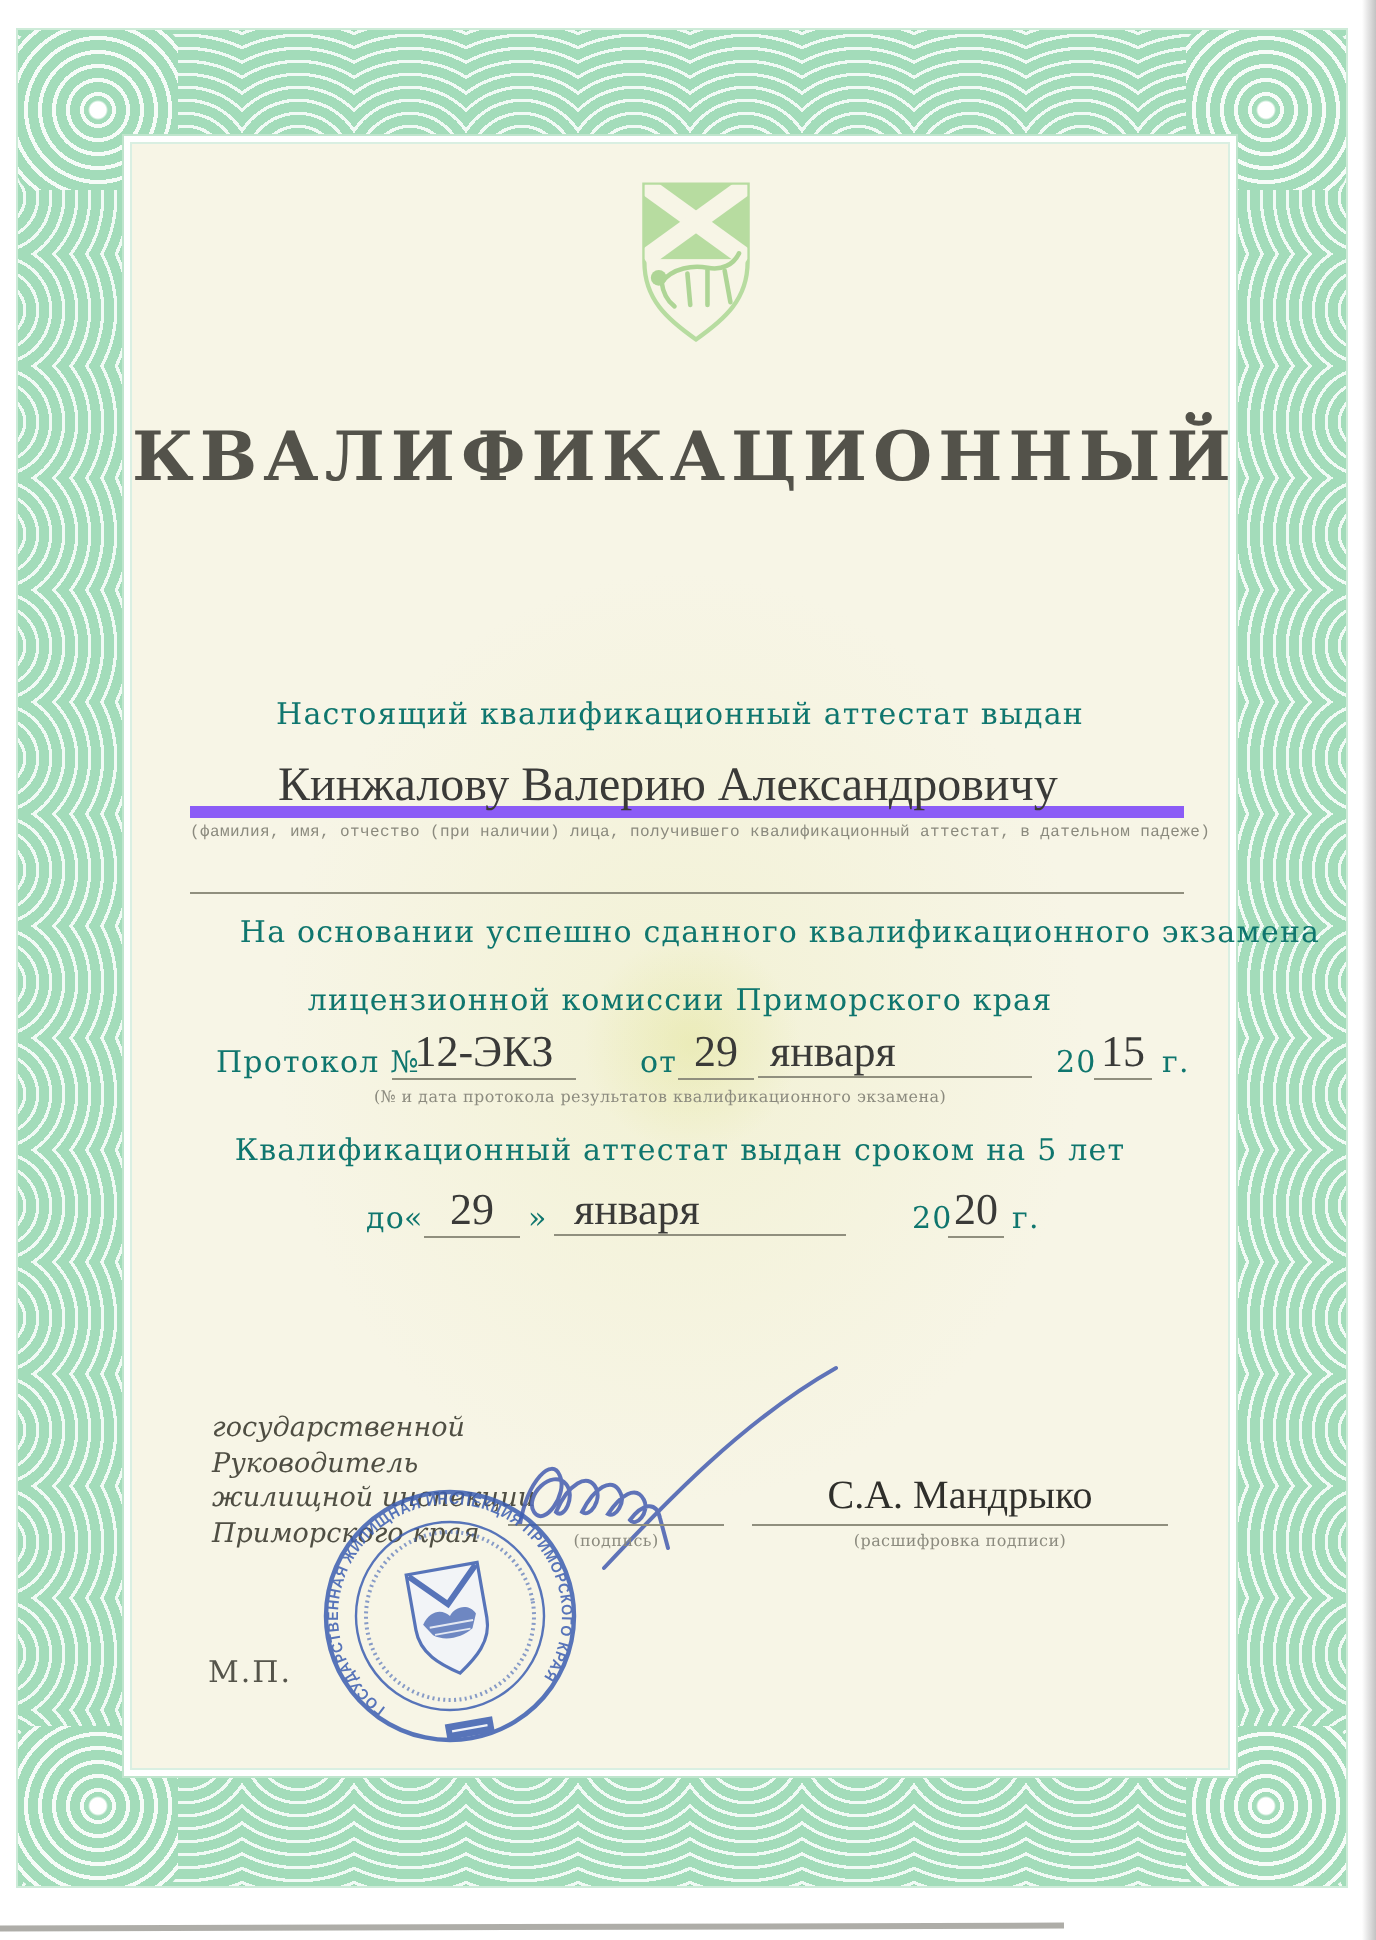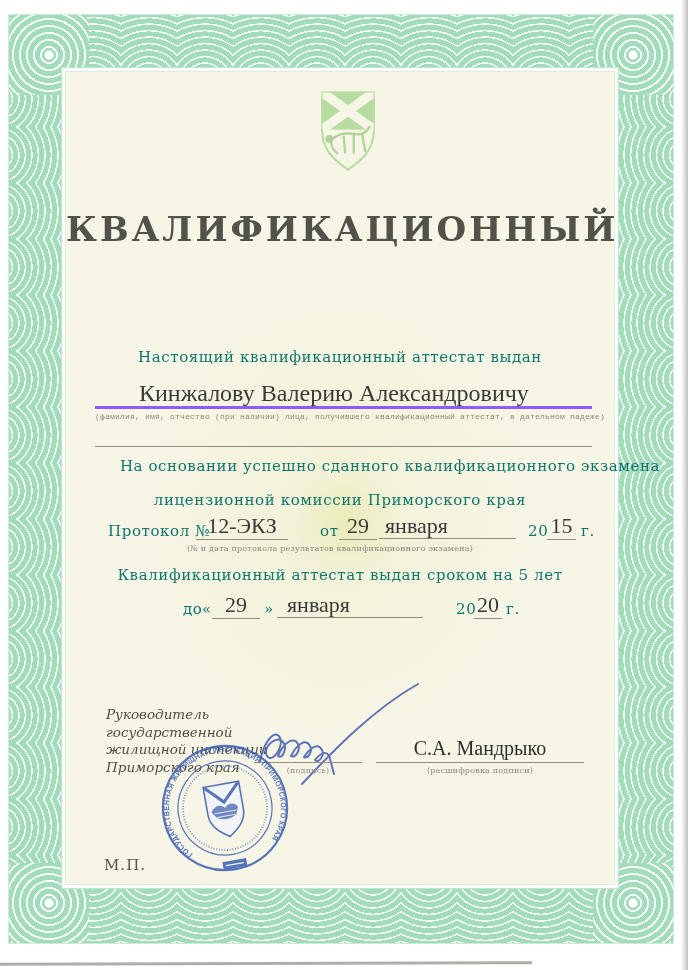--- a/index.html
+++ b/index.html
@@ -46,26 +46,26 @@
   .printed{position:absolute;color:#0f766e;font-size:15px;letter-spacing:.6px;}
   .center{text-align:center;}
   .title{position:absolute;left:66px;top:206px;width:548px;text-align:center;
     color:#53524a;font-size:34px;font-weight:600;letter-spacing:3px;line-height:46px;}
   .fill{position:absolute;color:#3a3a38;font-family:Liberation Serif, serif;font-size:22px;
     line-height:27px;height:27px;border-bottom:1px solid #908f7e;text-align:center;white-space:nowrap;}
   .rule{position:absolute;height:1px;border-bottom:1px solid #908f7e;}
   .caption{position:absolute;color:#8b8a7e;font-size:8px;letter-spacing:.2px;text-align:center;white-space:nowrap;}
   .name-fill{position:absolute;left:95px;top:378px;width:497px;color:#3a3a38;
     font-family:"Liberation Serif", serif;font-size:24px;line-height:31px;height:31px;
-    border-bottom:3px solid #8b5cf6;padding-left:44px;box-sizing:border-box;white-space:nowrap;}
+    border-bottom:6px solid #8b5cf6;padding-left:44px;box-sizing:border-box;white-space:nowrap;}
   .signer{position:absolute;left:106px;top:706px;color:#4f4e43;font-style:italic;
     font-size:13.5px;line-height:17.5px;}
   .signer-name{position:absolute;left:380px;top:737px;width:200px;text-align:center;
     color:#2f2f2b;font-family:"Liberation Serif", serif;font-size:20px;white-space:nowrap;}
-  .mp{position:absolute;left:104px;top:856px;color:#55544a;font-size:15px;letter-spacing:1px;}
+  .mp{position:absolute;left:104px;top:827px;color:#55544a;font-size:15px;letter-spacing:1px;}
   .footer{position:absolute;left:0;top:939px;width:688px;text-align:center;
     color:#8cae94;font-size:7px;letter-spacing:.4px;}
 
   
   .scan-right{position:absolute;right:0;top:0;width:7px;height:970px;
     background:linear-gradient(to right,#ffffff,#c2c2c2);}
   .scan-bottom{position:absolute;left:0;top:962px;width:532px;height:3px;
     background:#6b6a60;opacity:.55;transform:rotate(-.15deg);}
   svg{display:block;}
 </style>
@@ -137,22 +137,22 @@
   <div class="printed" style="left:183px;top:600px;">до</div>
   <div class="printed" style="left:202px;top:600px;">«</div>
   <div class="fill" style="left:212px;top:591px;width:48px;">29</div>
   <div class="printed" style="left:264px;top:600px;">»</div>
   <div class="fill" style="left:277px;top:591px;width:146px;text-align:left;padding-left:10px;box-sizing:border-box;">января</div>
   <div class="printed" style="left:456px;top:600px;">20</div>
   <div class="fill" style="left:474px;top:591px;width:28px;">20</div>
   <div class="printed" style="left:506px;top:600px;">г.</div>
 
   <div class="signer">
+    <div>государственной</div>
     <div>Руководитель</div>
-    <div>государственной</div>
     <div>жилищной инспекции</div>
     <div>Приморского края</div>
   </div>
 
   <svg style="position:absolute;left:246px;top:680px;opacity:.9;" width="185" height="112" viewBox="0 0 185 112">
     <g stroke="#4f66b4" stroke-width="2" fill="none" stroke-linecap="round">
       <path d="M14,82 C18,60 30,48 34,58 C38,67 26,84 21,76 C16,68 30,54 37,62 C42,68 36,80 32,76 C38,62 48,56 52,64 C55,70 49,79 45,76 C51,64 60,58 64,66 C67,71 62,79 58,77 C64,68 72,62 76,70 C79,76 72,84 69,80 C75,72 82,70 84,79 L88,94"></path>
       <path d="M56,104 C86,72 126,30 172,4"></path>
     </g>
   </svg>

